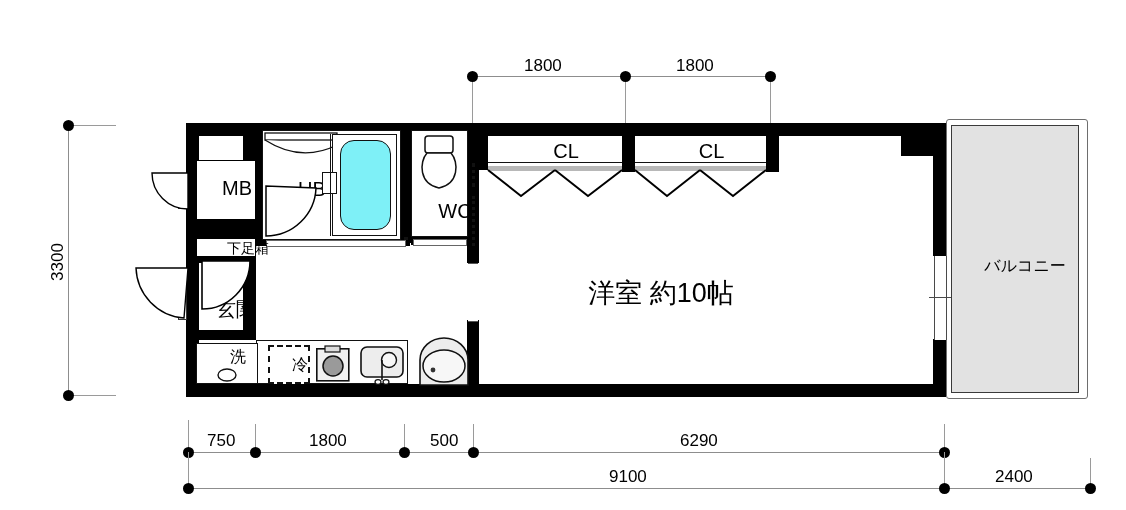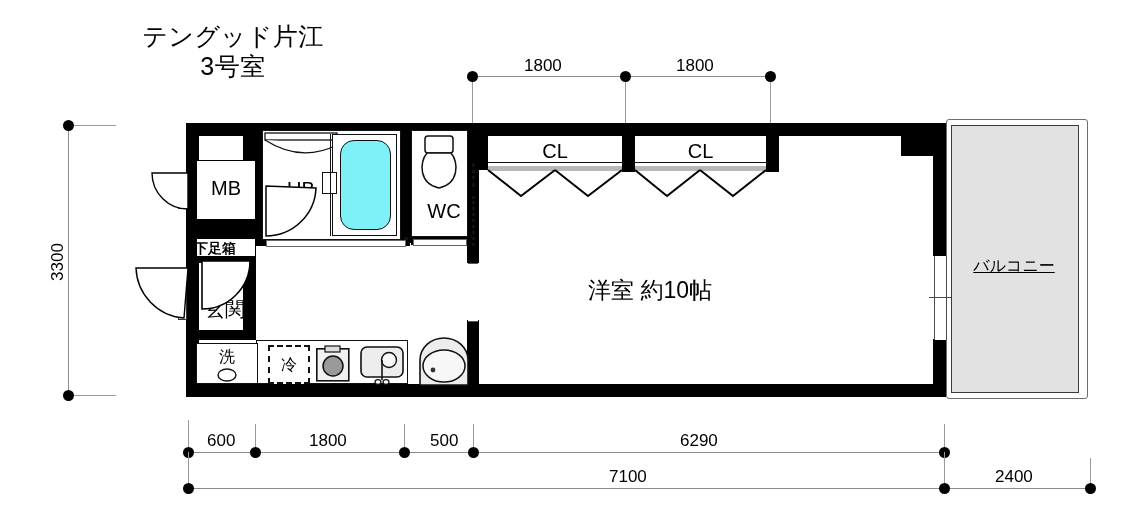--- a/index.html
+++ b/index.html
@@ -96,24 +96,25 @@
     background: #fff;
     display: flex;
     align-items: center;
     justify-content: center;
     box-sizing: border-box;
   }
   .roomlabel {
     font-size: 20px;
     white-space: nowrap;
     text-align: center;
+    margin-left: 11px;
   }
   .roomlabel.small { font-size: 16px; }
   .roomlabel.tiny  { font-size: 14px; }
-  .roomlabel.big   { font-size: 23px; }
+  .roomlabel.big   { font-size: 27px; }
 
   .fixture {
     border: 1.7px solid #111;
     background: #fff;
     box-sizing: border-box;
   }
   .fixture-dashed {
     border: 2px dashed #111;
     background: #fff;
     box-sizing: border-box;
@@ -125,24 +126,20 @@
     box-sizing: border-box;
   }
 
   svg { display: block; overflow: visible; }
 </style>
 </head>
 <body>
 
 <div id="plan">
 
-  <div class="abs" id="title-block">
-    <div class="t1">テングッド片江</div>
-    <div class="t2">3号室</div>
-  </div>
 
   <div class="abs dimline-h" style="left:472px; top:76px; width:298px;"></div>
   <div class="abs tick-v" style="left:472px; top:76px; height:48px;"></div>
   <div class="abs tick-v" style="left:625px; top:76px; height:48px;"></div>
   <div class="abs tick-v" style="left:770px; top:76px; height:48px;"></div>
   <div class="abs dot" style="left:472px; top:76px;"></div>
   <div class="abs dot" style="left:625px; top:76px;"></div>
   <div class="abs dot" style="left:770px; top:76px;"></div>
   <div class="abs dimtext" style="left:524px; top:56px;">1800</div>
   <div class="abs dimtext" style="left:676px; top:56px;">1800</div>
@@ -158,38 +155,38 @@
   <div class="abs tick-v" style="left:188px; top:420px; height:32px;"></div>
   <div class="abs tick-v" style="left:255px; top:424px; height:28px;"></div>
   <div class="abs tick-v" style="left:404px; top:424px; height:28px;"></div>
   <div class="abs tick-v" style="left:473px; top:424px; height:28px;"></div>
   <div class="abs tick-v" style="left:944px; top:424px; height:28px;"></div>
   <div class="abs dot" style="left:188px; top:452px;"></div>
   <div class="abs dot" style="left:255px; top:452px;"></div>
   <div class="abs dot" style="left:404px; top:452px;"></div>
   <div class="abs dot" style="left:473px; top:452px;"></div>
   <div class="abs dot" style="left:944px; top:452px;"></div>
-  <div class="abs dimtext" style="left:207px; top:431px;">600</div>
+  <div class="abs dimtext" style="left:207px; top:431px;">750</div>
   <div class="abs dimtext" style="left:309px; top:431px;">1800</div>
   <div class="abs dimtext" style="left:430px; top:431px;">500</div>
   <div class="abs dimtext" style="left:680px; top:431px;">6290</div>
 
   <div class="abs dimline-h" style="left:188px; top:488px; width:902px;"></div>
   <div class="abs tick-v" style="left:188px; top:452px; height:36px;"></div>
   <div class="abs tick-v" style="left:944px; top:452px; height:36px;"></div>
   <div class="abs tick-v" style="left:1090px; top:458px; height:30px;"></div>
   <div class="abs dot" style="left:188px; top:488px;"></div>
   <div class="abs dot" style="left:944px; top:488px;"></div>
   <div class="abs dot" style="left:1090px; top:488px;"></div>
-  <div class="abs dimtext" style="left:609px; top:467px;">7100</div>
+  <div class="abs dimtext" style="left:609px; top:467px;">9100</div>
   <div class="abs dimtext" style="left:995px; top:467px;">2400</div>
 
   <div class="abs balcony-outer" style="left:946px; top:119px; width:140px; height:278px;"></div>
   <div class="abs balcony" style="left:951px; top:125px; width:126px; height:266px;"></div>
-  <div class="abs roomlabel small" style="left:951px; top:256px; width:126px; text-align:center;text-decoration:underline;">バルコニー</div>
+  <div class="abs roomlabel small" style="left:951px; top:256px; width:126px; text-align:center;">バルコニー</div>
 
   <div class="abs wall" style="left:186px; top:123px; width:760px; height:13px;"></div>
 
   <div class="abs wall" style="left:186px; top:384px; width:760px; height:13px;"></div>
 
   <div class="abs wall" style="left:186px; top:123px; width:13px; height:274px;"></div>
 
   <div class="abs wall" style="left:933px; top:123px; width:13px; height:133px;"></div>
 
   <div class="abs wall" style="left:933px; top:339px; width:13px; height:58px;"></div>
@@ -256,21 +253,21 @@
 
   <div class="abs labelbox" style="left:196px; top:160px; width:60px; height:60px;"></div>
   <div class="abs roomlabel" style="left:196px; top:177px; width:60px; text-align:center;">MB</div>
 
   <div class="abs" style="left:178px; top:173px; width:9px; height:36px; background:#ffffff; border:1.3px solid #333; box-sizing:border-box;"></div>
   <svg class="abs" style="left:140px; top:173px;" width="48" height="52" viewBox="0 0 48 52">
     <path d="M 48 0 L 12 0 A 36 36 0 0 0 48 36 Z" fill="#ffffff" stroke="#000" stroke-width="1.4"></path>
   </svg>
 
   <div class="abs labelbox" style="left:196px; top:238px; width:60px; height:19px;"></div>
-  <div class="abs roomlabel tiny" style="left:194px; top:240px; width:64px; text-align:left;font-weight:bold;">下足箱</div>
+  <div class="abs roomlabel tiny" style="left:194px; top:240px; width:64px; text-align:right;">下足箱</div>
 
   <div class="abs room-white" style="left:199px; top:263px; width:44px; height:67px;"></div>
   <div class="abs roomlabel" style="left:194px; top:296px; width:62px; text-align:center;">玄関</div>
 
   <div class="abs" style="left:178px; top:268px; width:9px; height:52px; background:#ffffff; border:1.3px solid #333; box-sizing:border-box;"></div>
   <svg class="abs" style="left:122px; top:268px;" width="66" height="62" viewBox="0 0 66 62">
     <path d="M 66 0 L 14 0 A 52 52 0 0 0 62 50 Z" fill="#ffffff" stroke="#000" stroke-width="1.4"></path>
   </svg>
 
   <svg class="abs" style="left:200px; top:261px;" width="56" height="56" viewBox="0 0 56 56">

